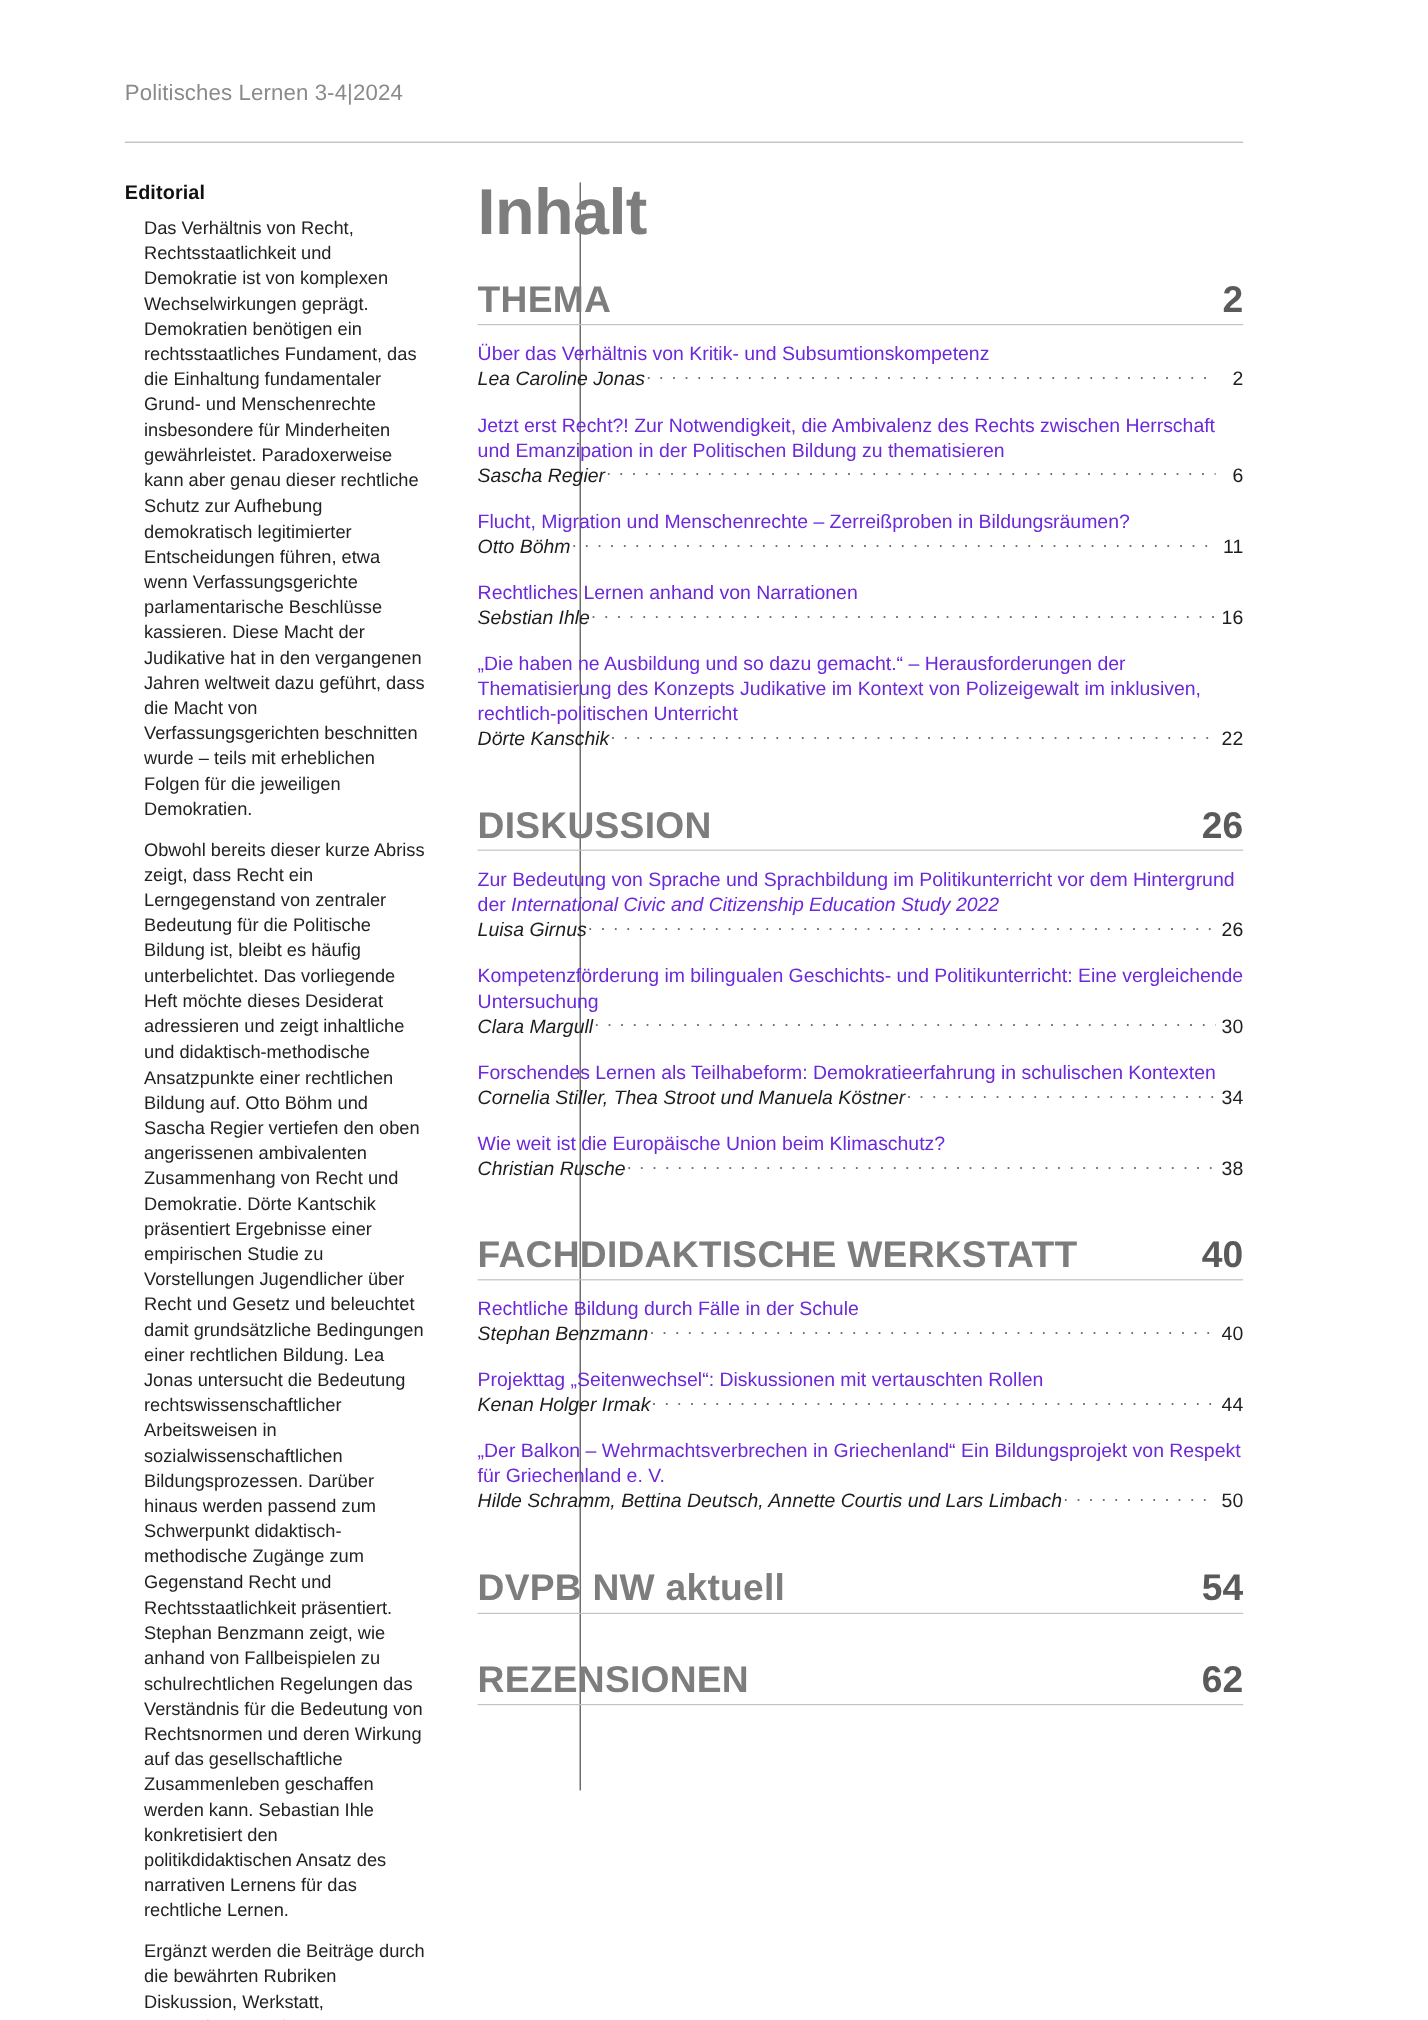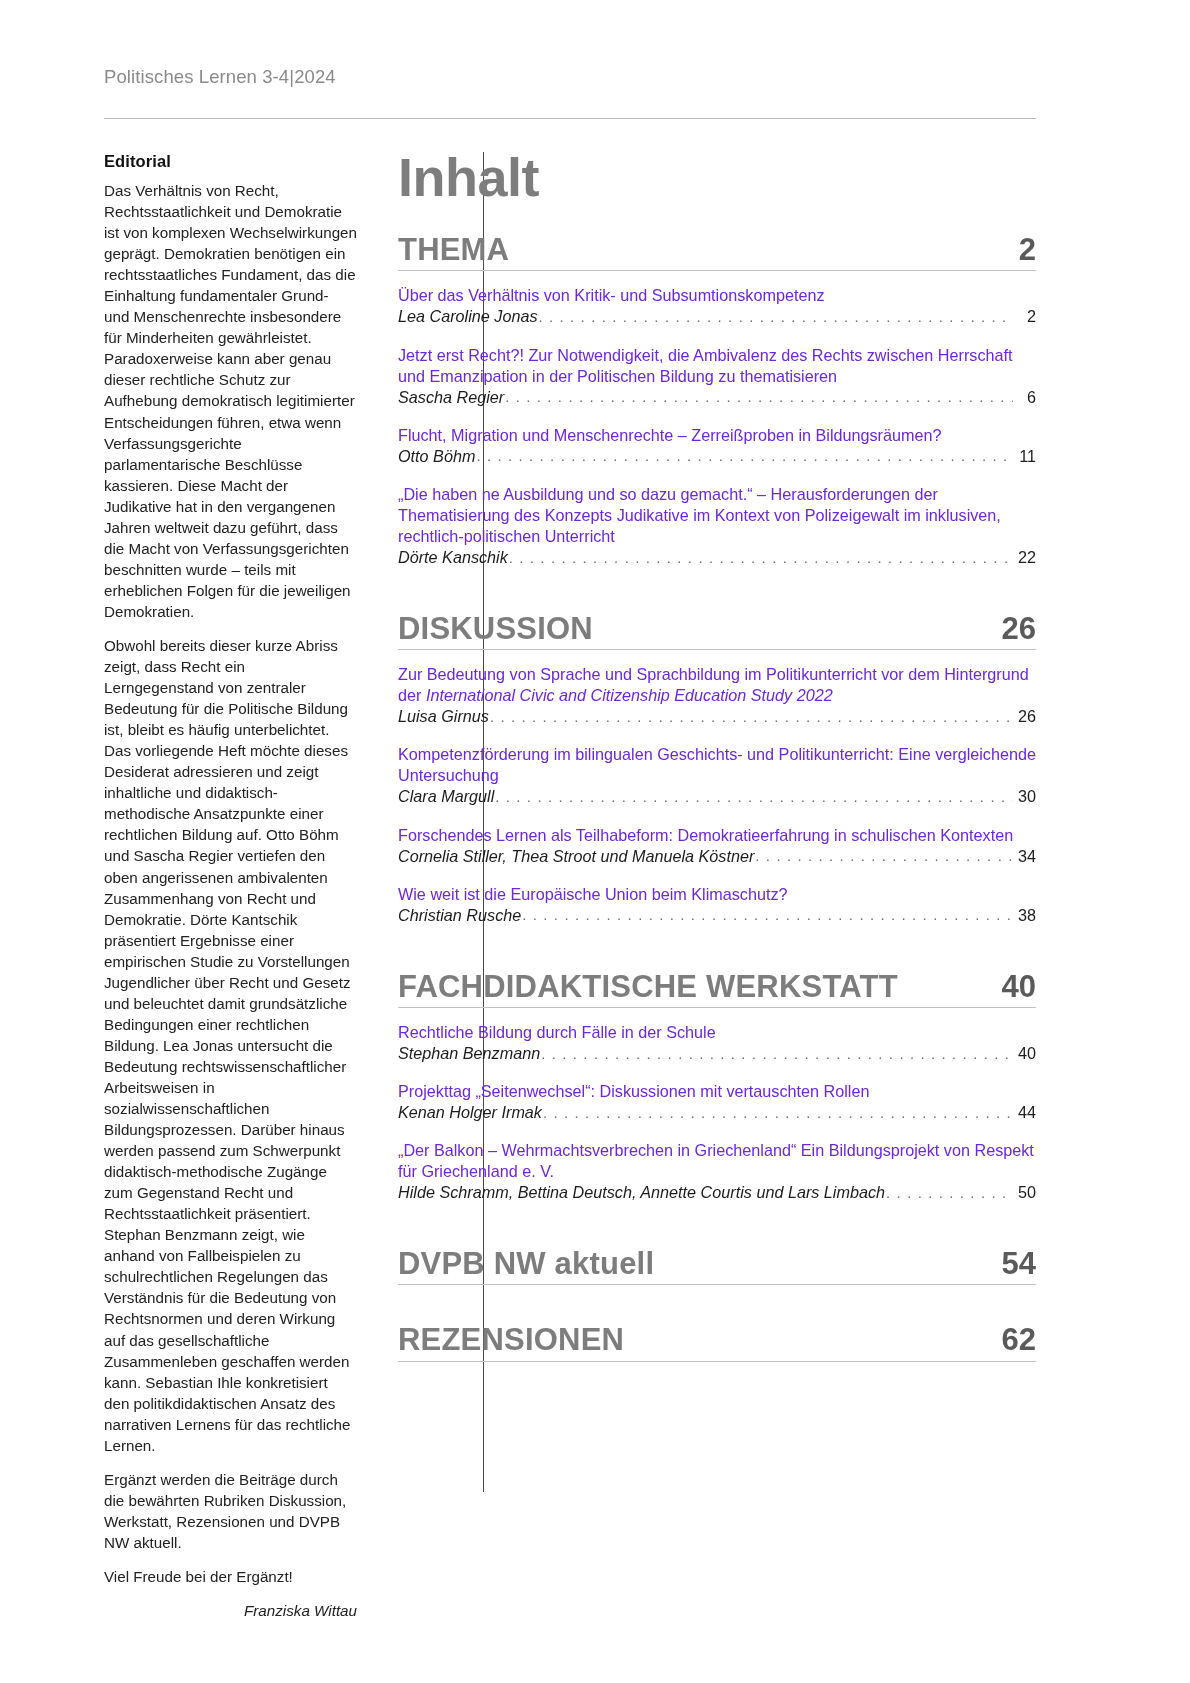--- a/index.html
+++ b/index.html
@@ -74,21 +74,21 @@
 
   
   .editorial-title {
     font-size: 16.5px;
     font-weight: bold;
     color: #111;
     margin: 0 0 9px 0;
     letter-spacing: 0.1px;
   }
   .editorial-body p {
-    margin: 0 0 13px 0;
+    margin: 0 0 13px 16px;
     font-size: 15.2px;
     line-height: 1.385;
     color: #222;
     text-align: left;
     hyphens: none;
   }
   .editorial-body p:last-child { margin-bottom: 0; }
   .sign-off {
     margin-top: 13px !important;
     text-align: right !important;
@@ -142,21 +142,21 @@
   }
   .entry:last-child { margin-bottom: 0; }
   .entry-title {
     font-size: 16.2px;
     line-height: 1.3;
     color: #6d28d9;
   }
   .entry-title .ital { font-style: italic; }
   .entry-author-row {
     display: flex;
-    align-items: flex-end;
+    align-items: flex-start;
     width: 100%;
     font-size: 16.2px;
     line-height: 1.3;
   }
   .entry-author {
     font-style: italic;
     color: #1d1d1d;
     white-space: nowrap;
     flex: 0 0 auto;
   }
@@ -245,20 +245,28 @@
 
         <div class="entry">
           <div class="entry-title">Flucht, Migration und Menschenrechte – Zerreißproben in Bildungsräumen?</div>
           <div class="entry-author-row">
             <span class="entry-author">Otto Böhm</span>
             <span class="leader"></span>
             <span class="entry-page">11</span>
           </div>
         </div>
 
+        <div class="entry">
+          <div class="entry-title">Rechtliches Lernen anhand von Narrationen</div>
+          <div class="entry-author-row">
+            <span class="entry-author">Sebstian Ihle</span>
+            <span class="leader"></span>
+            <span class="entry-page">16</span>
+          </div>
+        </div>
 
         <div class="entry">
           <div class="entry-title">„Die haben ne Ausbildung und so dazu gemacht.“ – Herausforderungen der Thematisierung des Konzepts Judikative im Kontext von Polizeigewalt im inklusiven, rechtlich-politischen Unterricht</div>
           <div class="entry-author-row">
             <span class="entry-author">Dörte Kanschik</span>
             <span class="leader"></span>
             <span class="entry-page">22</span>
           </div>
         </div>
       </div>

